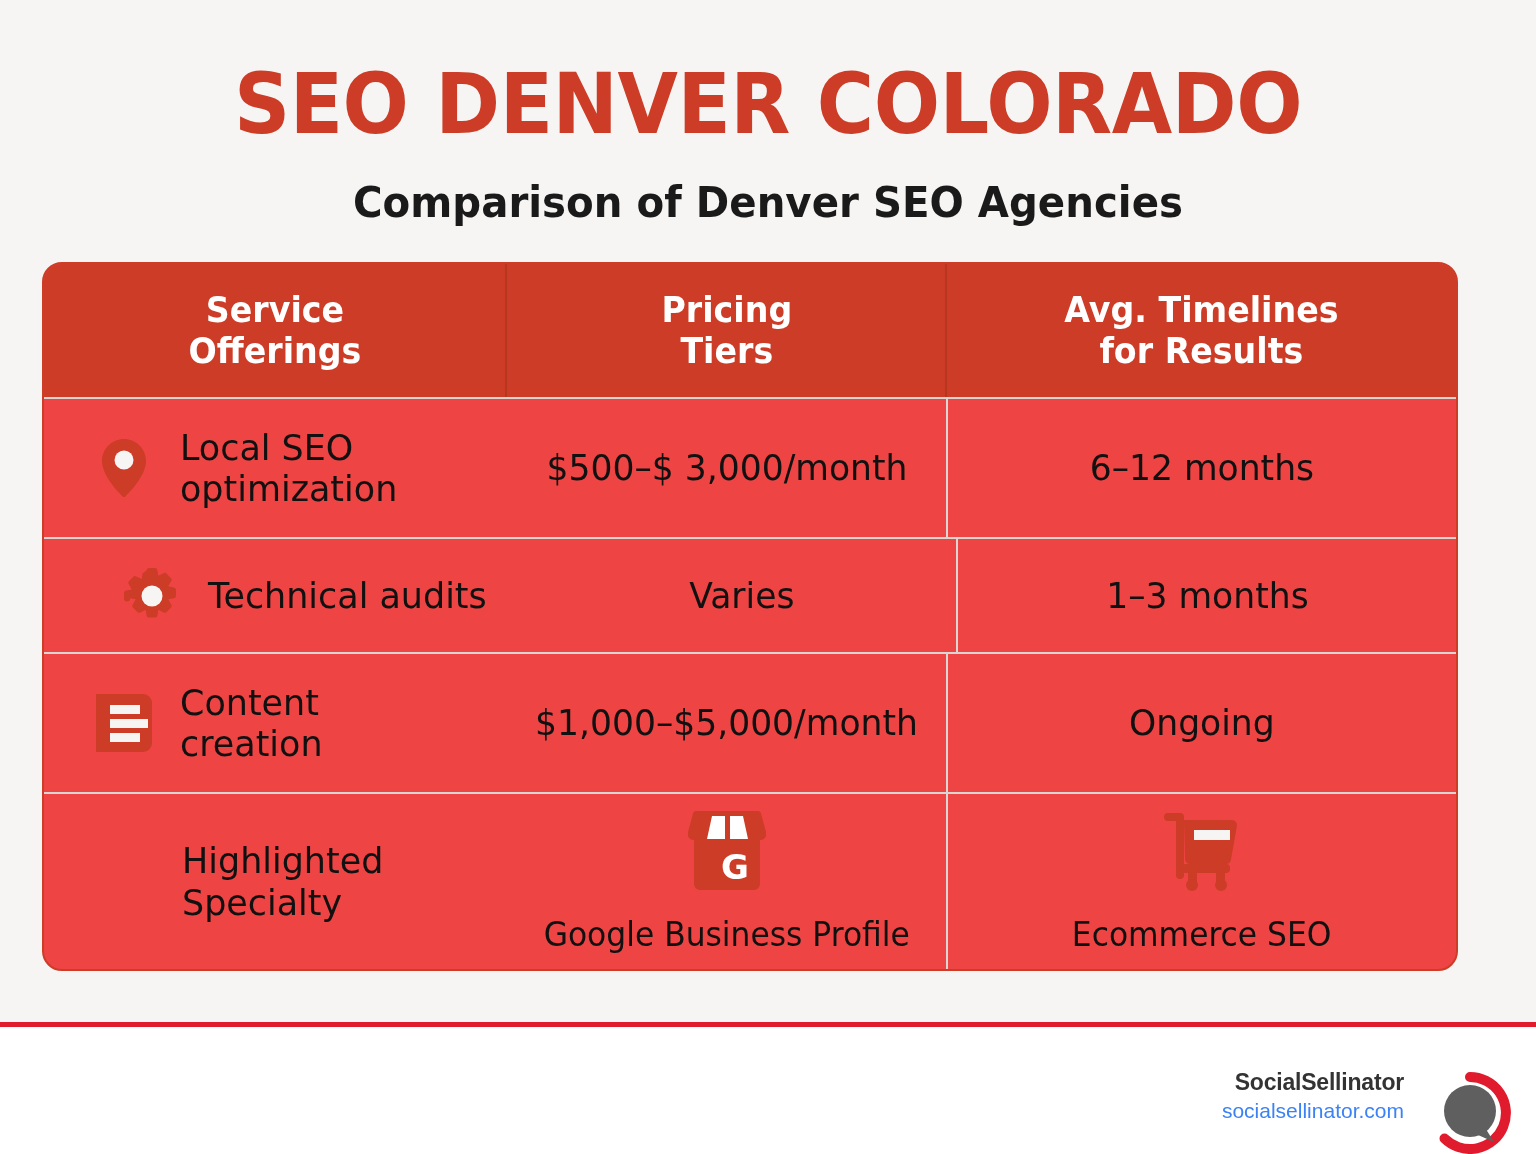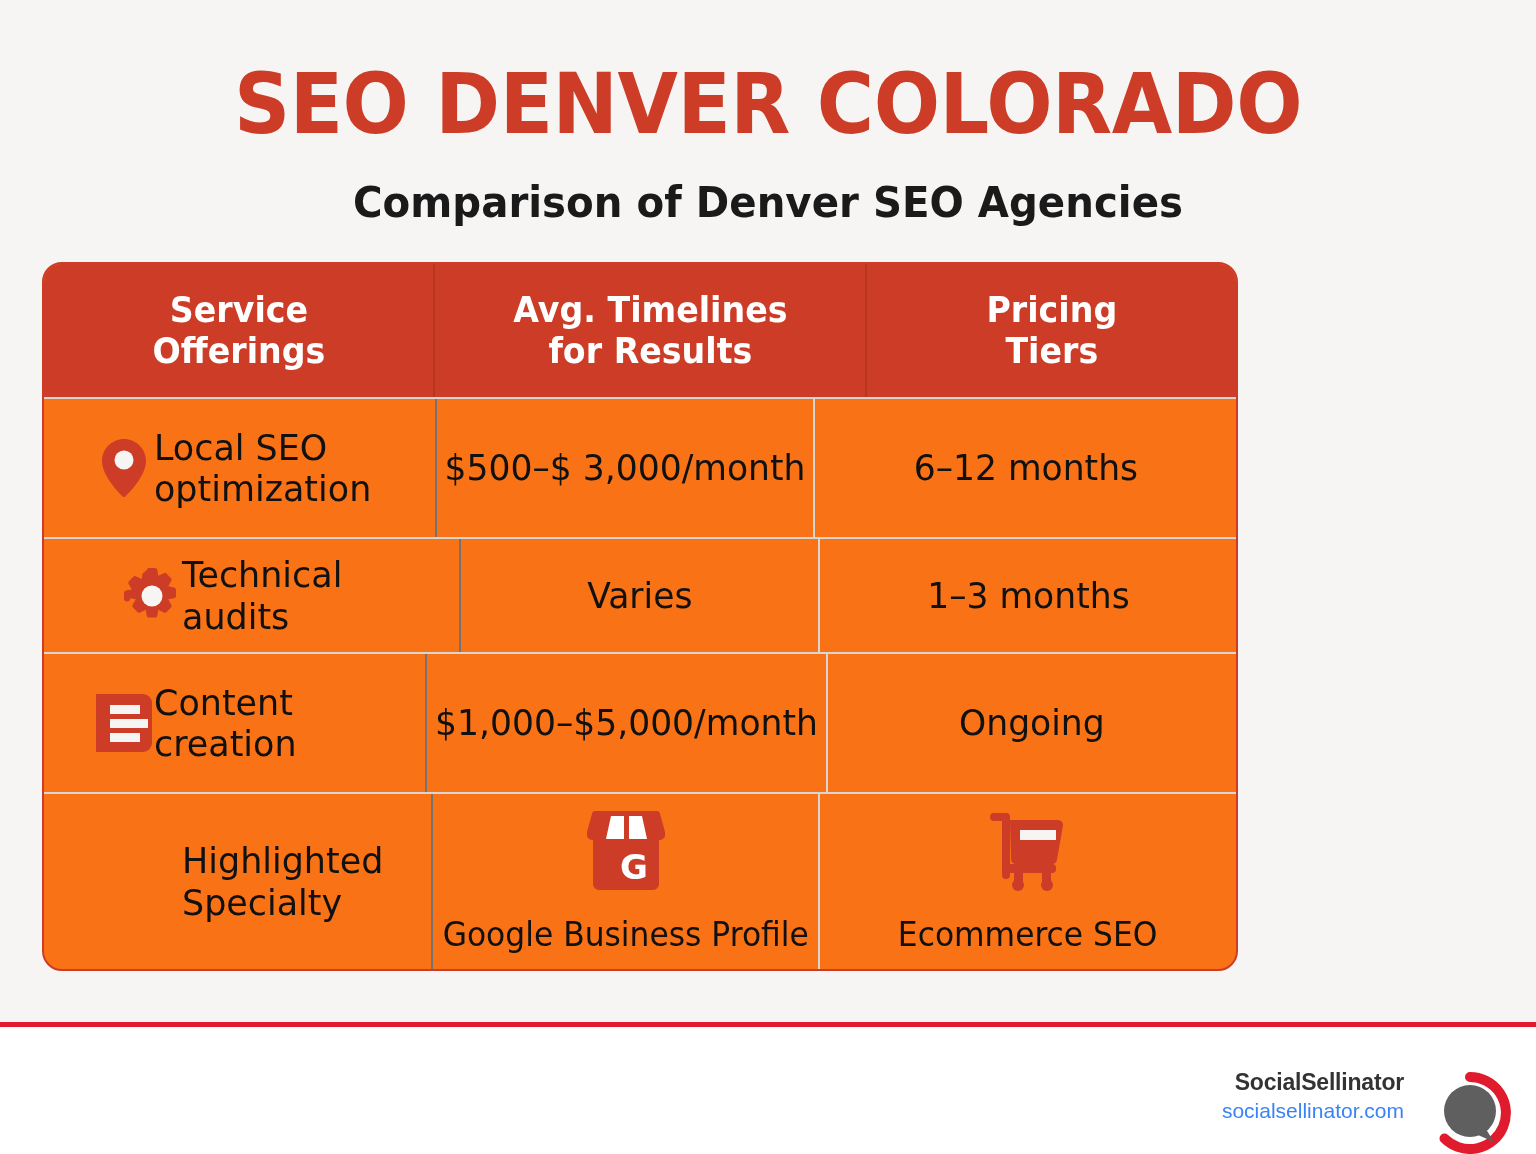--- a/index.html
+++ b/index.html
@@ -61,24 +61,24 @@
     font-size: 42px;
     line-height: 1;
     white-space: nowrap;
     transform: scaleX(0.96);
   }
   
   .table {
     position: absolute;
     left: 42px;
     top: 262px;
-    width: 1196px;
+    width: 1416px;
     border: 2px solid #cc3c26;
     border-radius: 20px;
-    background: #f97316;
+    background: #ef4444;
     box-sizing: border-box;
     overflow: hidden;
   }
   .thead {
     display: flex;
     background: #cc3c26;
     height: 133px;
   }
   .thead .cell {
     display: flex;
@@ -107,30 +107,31 @@
     display: flex;
     align-items: center;
     justify-content: center;
     text-align: center;
     color: #111111;
     font-family: "DejaVu Sans", sans-serif;
     font-size: 36px;
     line-height: 1.2;
   }
   .row .c1 { width: 468px; justify-content: flex-start; padding-left: 50px; }
-  .row .c2 { width: 446px; border-left: 2px solid #737373; }
+  .row .c2 { width: 446px; border-left: 2px solid #ef4444; }
   .row .c3 { width: 518px; border-left: 2px solid #d8d6d2; }
 
   .r1, .r2, .r3 { height: 138px; }
   .r2 { height: 113px; padding-left: 28px; }
   .r4 { height: 175px; }
 
   .svc {
     display: flex;
     align-items: center;
+    gap: 26px;
   }
   .svc-label {
     text-align: left;
     font-size: 36px;
     line-height: 1.14;
     color: #111111;
     white-space: pre-line;
     transform: scaleX(0.97);
     transform-origin: left center;
   }
@@ -211,30 +212,30 @@
 
   <div class="table">
 
     <div class="thead">
       <div class="cell c1">
         <div class="hdr-txt">
           <div>Service</div>
           <div>Offerings</div>
         </div>
       </div>
+      <div class="cell c2">
+        <div class="hdr-txt">
+          <div>Pricing</div>
+          <div>Tiers</div>
+        </div>
+      </div>
       <div class="cell c3">
         <div class="hdr-txt">
           <div>Avg. Timelines</div>
           <div>for Results</div>
-        </div>
-      </div>
-      <div class="cell c2">
-        <div class="hdr-txt">
-          <div>Pricing</div>
-          <div>Tiers</div>
         </div>
       </div>
     </div>
 
     <div class="row r1">
       <div class="cell c1">
         <div class="svc">
           <span class="icon-box">
             <svg width="44" height="58" viewBox="0 0 44 58">
               <path d="M22 0C9.85 0 0 9.85 0 22c0 15.4 18.2 33.1 20.6 35.4a2 2 0 0 0 2.8 0C25.8 55.1 44 37.4 44 22 44 9.85 34.15 0 22 0z" fill="#CC3C26"></path>

